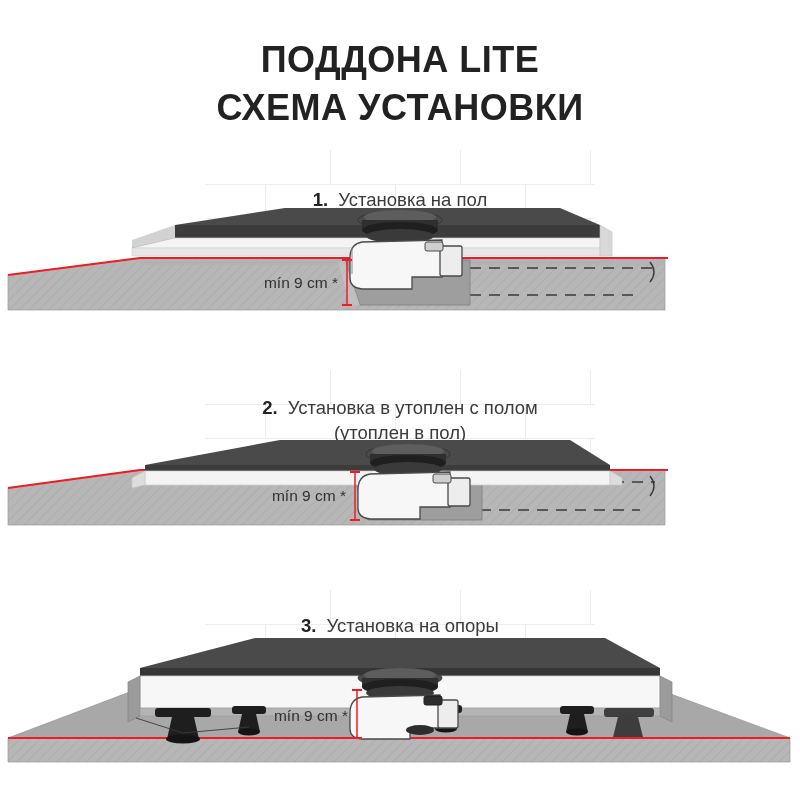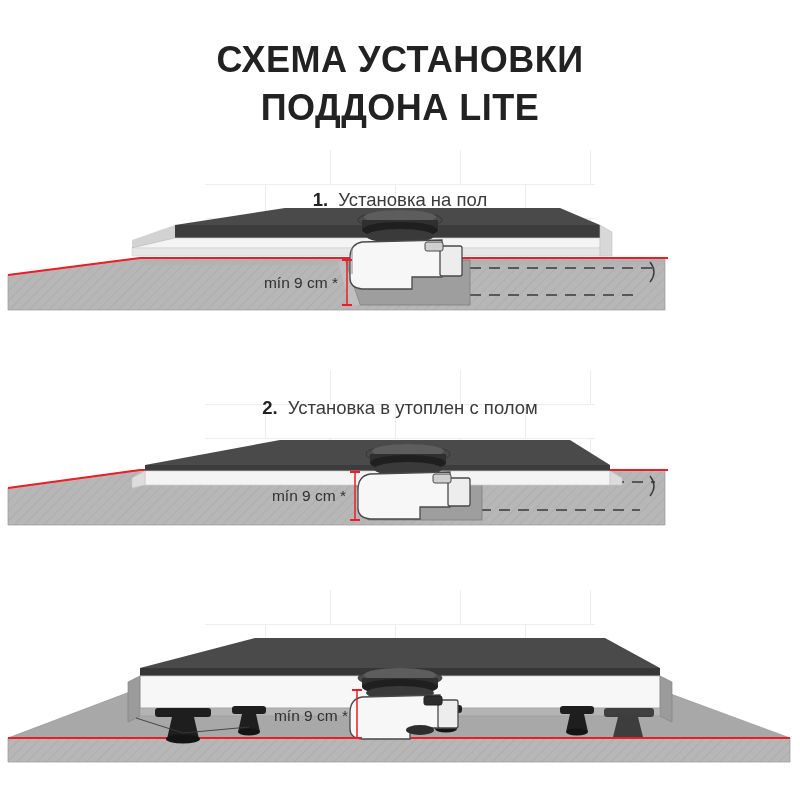--- a/index.html
+++ b/index.html
@@ -86,22 +86,22 @@
   #section-1 .step-label { top: 38px; }
   #section-2 .step-label { top: 26px; }
   #section-3 .step-label { top: 24px; }
 
   .drawing { position: absolute; left: 0; top: 0; }
 </style>
 </head>
 <body>
 
 <div class="title-block">
+  <div class="title-line">ПОДДОНА LITE</div>
   <div class="title-line">СХЕМА УСТАНОВКИ</div>
-  <div class="title-line">ПОДДОНА LITE</div>
 </div>
 
 <div class="section" id="section-1">
 
   <div class="tile-wall">
     <div class="tile-row" style="top:0px;">
       <span style="left:185px;"></span>
         <span style="left:315px;"></span>
         <span style="left:445px;"></span>
     </div>
@@ -200,20 +200,21 @@
     </div>
     <div class="tile-row" style="top:68px;">
       <span style="left:185px;"></span>
         <span style="left:315px;"></span>
         <span style="left:445px;"></span>
     </div>
   </div>
 
   <div class="step-label">
     <span class="num">2.</span><span>Установка в утоплен с полом</span>
+    <span class="sub">(утоплен в пол)</span>
   </div>
 
   <svg class="drawing" width="800" height="200" viewBox="0 0 800 200">
     <defs>
       <pattern id="hatch2" width="7" height="7" patternTransform="rotate(45)" patternUnits="userSpaceOnUse">
         <rect width="7" height="7" fill="#b7b7b7"></rect>
         <line x1="0" y1="0" x2="0" y2="7" stroke="#aeaeae" stroke-width="2.2"></line>
       </pattern>
     </defs>
 
@@ -278,20 +279,23 @@
         <span style="left:250px;"></span>
         <span style="left:380px;"></span>
     </div>
     <div class="tile-row" style="top:68px;">
       <span style="left:185px;"></span>
         <span style="left:315px;"></span>
         <span style="left:445px;"></span>
     </div>
   </div>
 
+  <div class="step-label">
+    <span class="num">3.</span><span>Установка на опоры</span>
+  </div>
 
   <svg class="drawing" width="800" height="190" viewBox="0 0 800 190">
     <defs>
       <pattern id="hatch3" width="7" height="7" patternTransform="rotate(45)" patternUnits="userSpaceOnUse">
         <rect width="7" height="7" fill="#b7b7b7"></rect>
         <line x1="0" y1="0" x2="0" y2="7" stroke="#aeaeae" stroke-width="2.2"></line>
       </pattern>
     </defs>
 
     <g>

